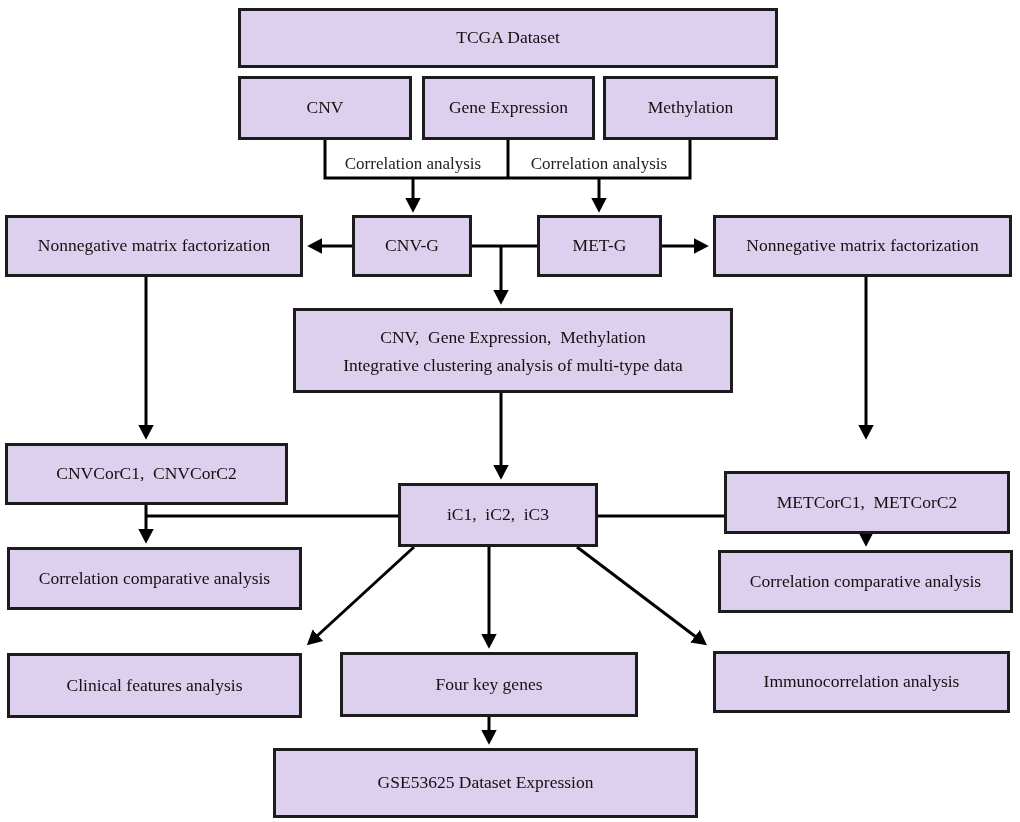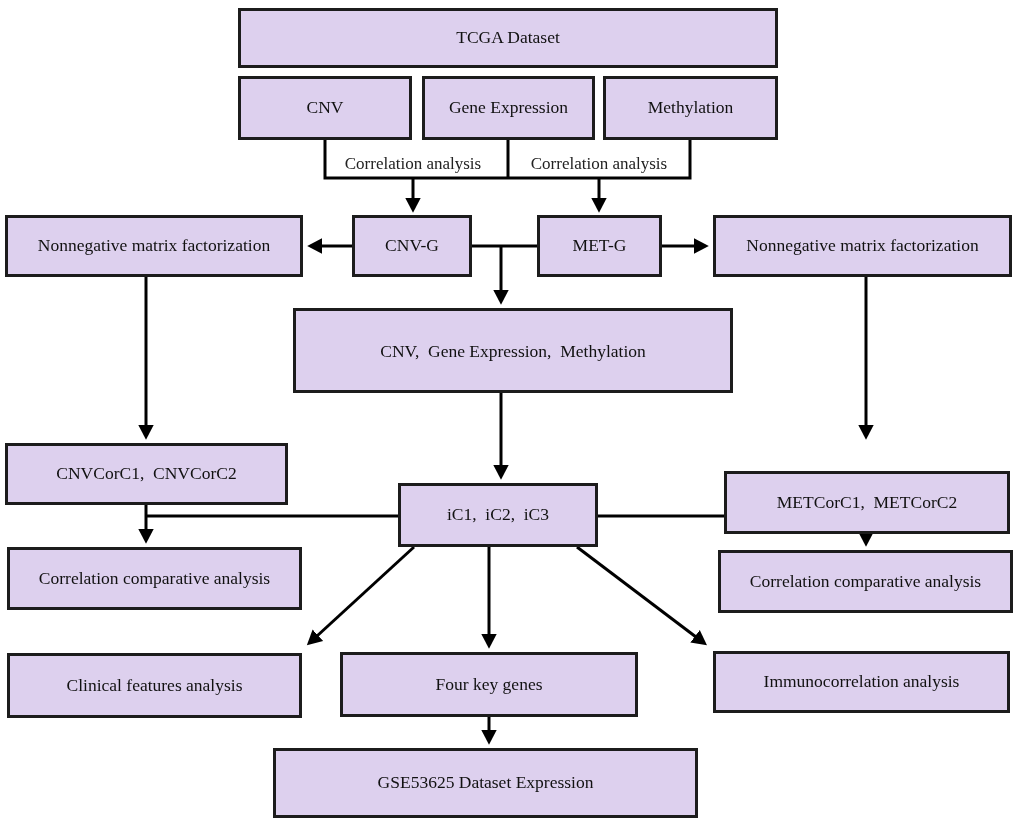--- a/index.html
+++ b/index.html
@@ -99,20 +99,21 @@
   </div>
   <div class="node" style="left:537px;top:215px;width:125px;height:62px;">
     <span>MET-G</span>
   </div>
   <div class="node" style="left:713px;top:215px;width:299px;height:62px;">
     <span>Nonnegative matrix factorization</span>
   </div>
 
   <div class="node" style="left:293px;top:308px;width:440px;height:85px;line-height:1.6;">
     <span>CNV,  Gene Expression,  Methylation</span>
+    <span>Integrative clustering analysis of multi-type data</span>
   </div>
 
   <div class="node" style="left:5px;top:443px;width:283px;height:62px;">
     <span>CNVCorC1,  CNVCorC2</span>
   </div>
   <div class="node" style="left:724px;top:443px;width:286px;height:63px;margin-top:28px;">
     <span>METCorC1,  METCorC2</span>
   </div>
 
   <div class="node" style="left:398px;top:483px;width:200px;height:64px;">

